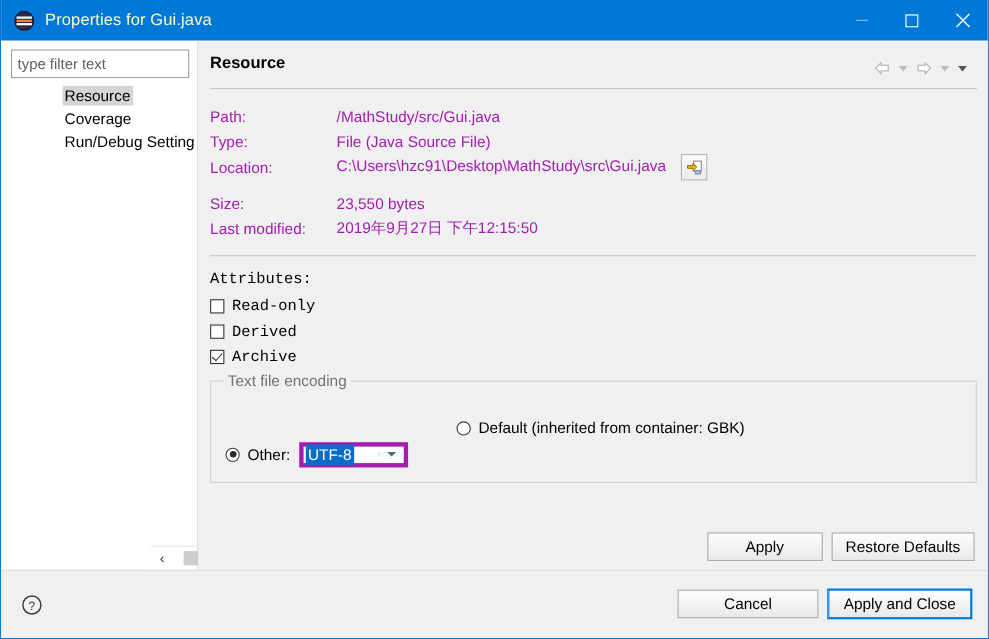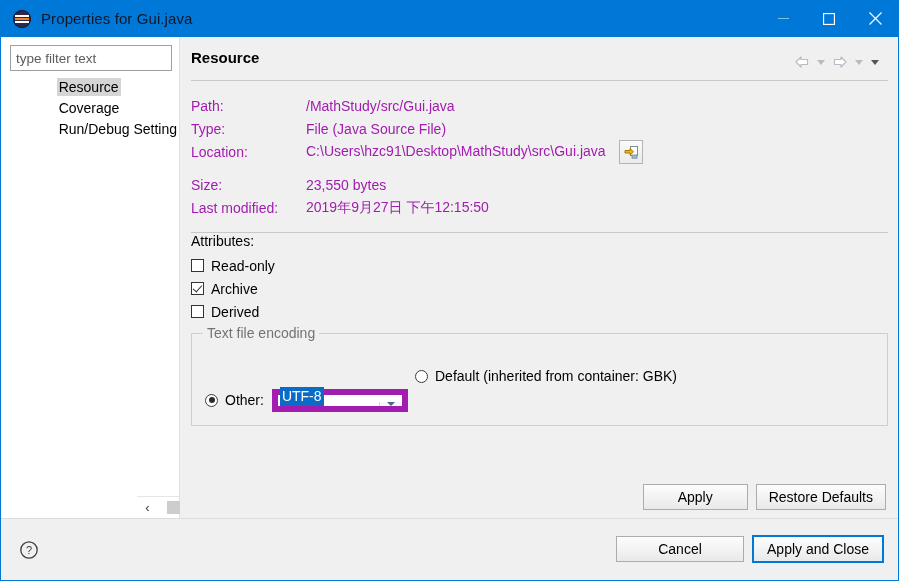--- a/index.html
+++ b/index.html
@@ -51,21 +51,21 @@
     position: absolute;
     left: 2px;
     right: 2px;
     height: 2px;
     background: #ffffff;
   }
   #title-icon .b1 { top: 5px; }
   #title-icon .b2 { top: 8px; background:#e8832a; }
   #title-icon .b3 { top: 11px; }
   #title-text {
-    color: #0f172a;
+    color: #fef9c3;
     font-size: 15px;
     letter-spacing: 0.1px;
     white-space: nowrap;
   }
   .win-btns {
     position: absolute;
     right: 0;
     top: 0;
     height: 37px;
     display: flex;
@@ -260,20 +260,22 @@
   }
   #sep-line {
     height: 1px;
     background: #c8c8c8;
     margin: 13px 0 0 0;
     width: 697px;
   }
 
   
   #attributes {
+    margin-top: 13px;
+    font-family: Liberation Mono, monospace;
   }
   .attr-title {
     font-size: 14px;
     margin-bottom: 5px;
   }
   .chk-row {
     display: flex;
     align-items: center;
     height: 23px;
     cursor: default;
@@ -346,25 +348,25 @@
     width: 6px;
     height: 6px;
     border-radius: 50%;
     background: #2b2b2b;
   }
   .radio-label { font-size: 14px; }
   #combo-wrap {
     display: inline-flex;
     margin-left: 8px;
     height: 23px;
-    border: 6px solid #a21caf;
-    background: #ffffff;
-    box-sizing: border-box;
-    align-items: flex-end;
-    width: 136px;
+    border: 4px solid #a21caf;
+    background: #ffffff;
+    box-sizing: border-box;
+    align-items: center;
+    width: 99px;
     cursor: default;
   }
   #combo-value {
     flex: 1;
     display: flex;
     align-items: center;
     padding-left: 2px;
     font-size: 14px;
   }
   #combo-value span {
@@ -569,26 +571,26 @@
 
         <div id="sep-line"></div>
 
         <div id="attributes">
           <div class="attr-title">Attributes:</div>
           <div class="chk-row">
             <span class="chkbox"></span>
             <span class="chk-label">Read-only</span>
           </div>
           <div class="chk-row">
+            <span class="chkbox"></span>
+            <span class="chk-label">Derived</span>
+          </div>
+          <div class="chk-row">
             <span class="chkbox checked"></span>
             <span class="chk-label">Archive</span>
-          </div>
-          <div class="chk-row">
-            <span class="chkbox"></span>
-            <span class="chk-label">Derived</span>
           </div>
         </div>
 
         <div id="encoding-group">
           <div id="encoding-legend">Text file encoding</div>
           <div class="radio-row first">
             <span class="radio"></span>
             <span class="radio-label">Default (inherited from container: GBK)</span>
           </div>
           <div class="radio-row">

